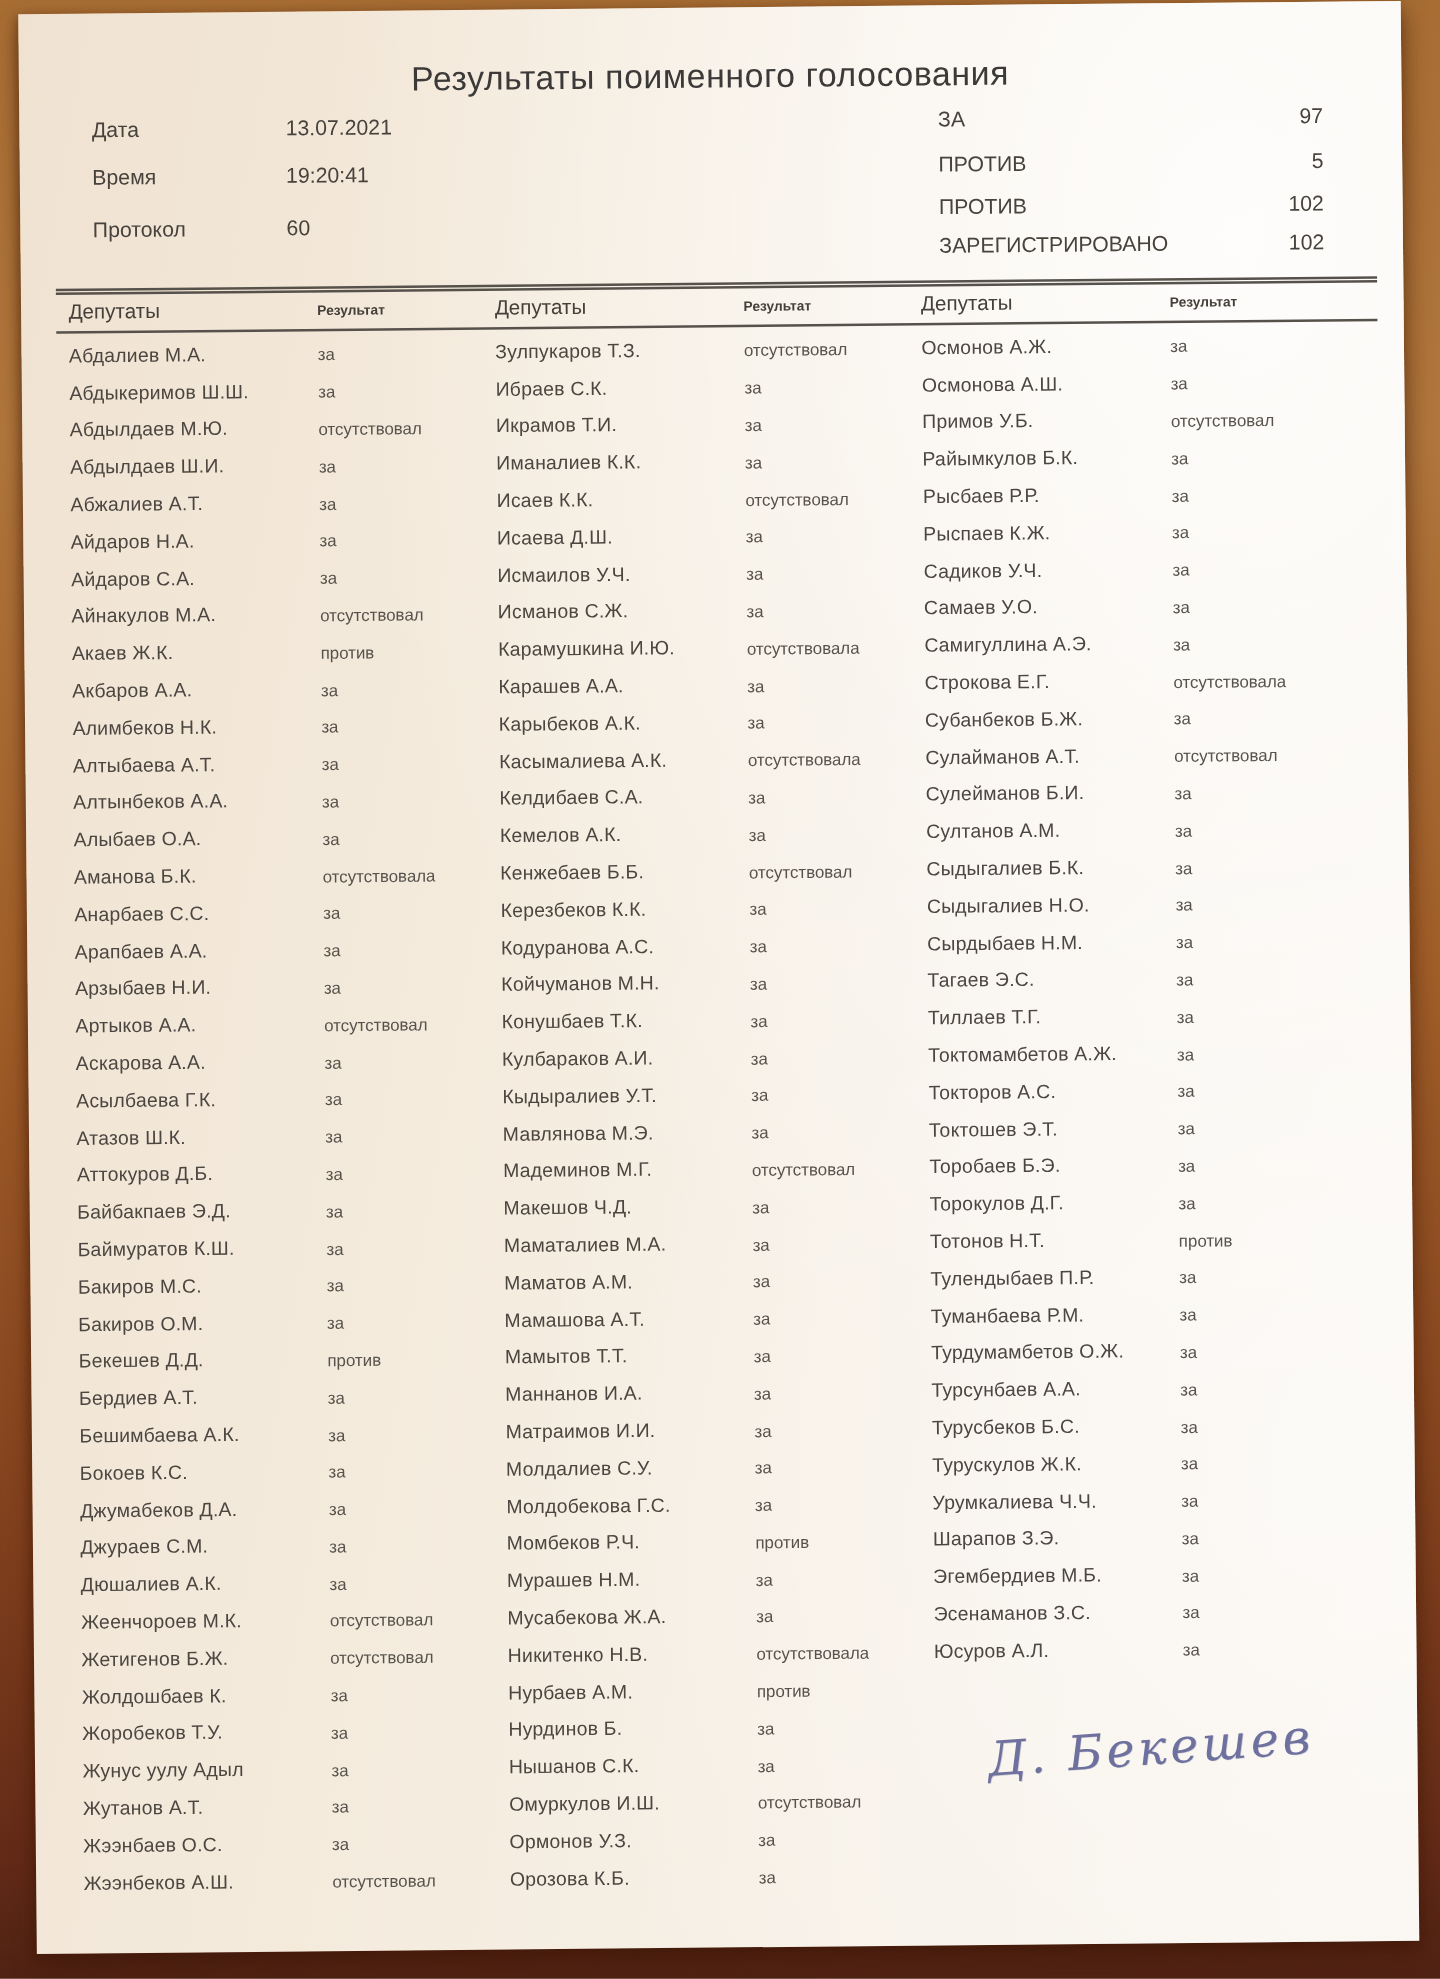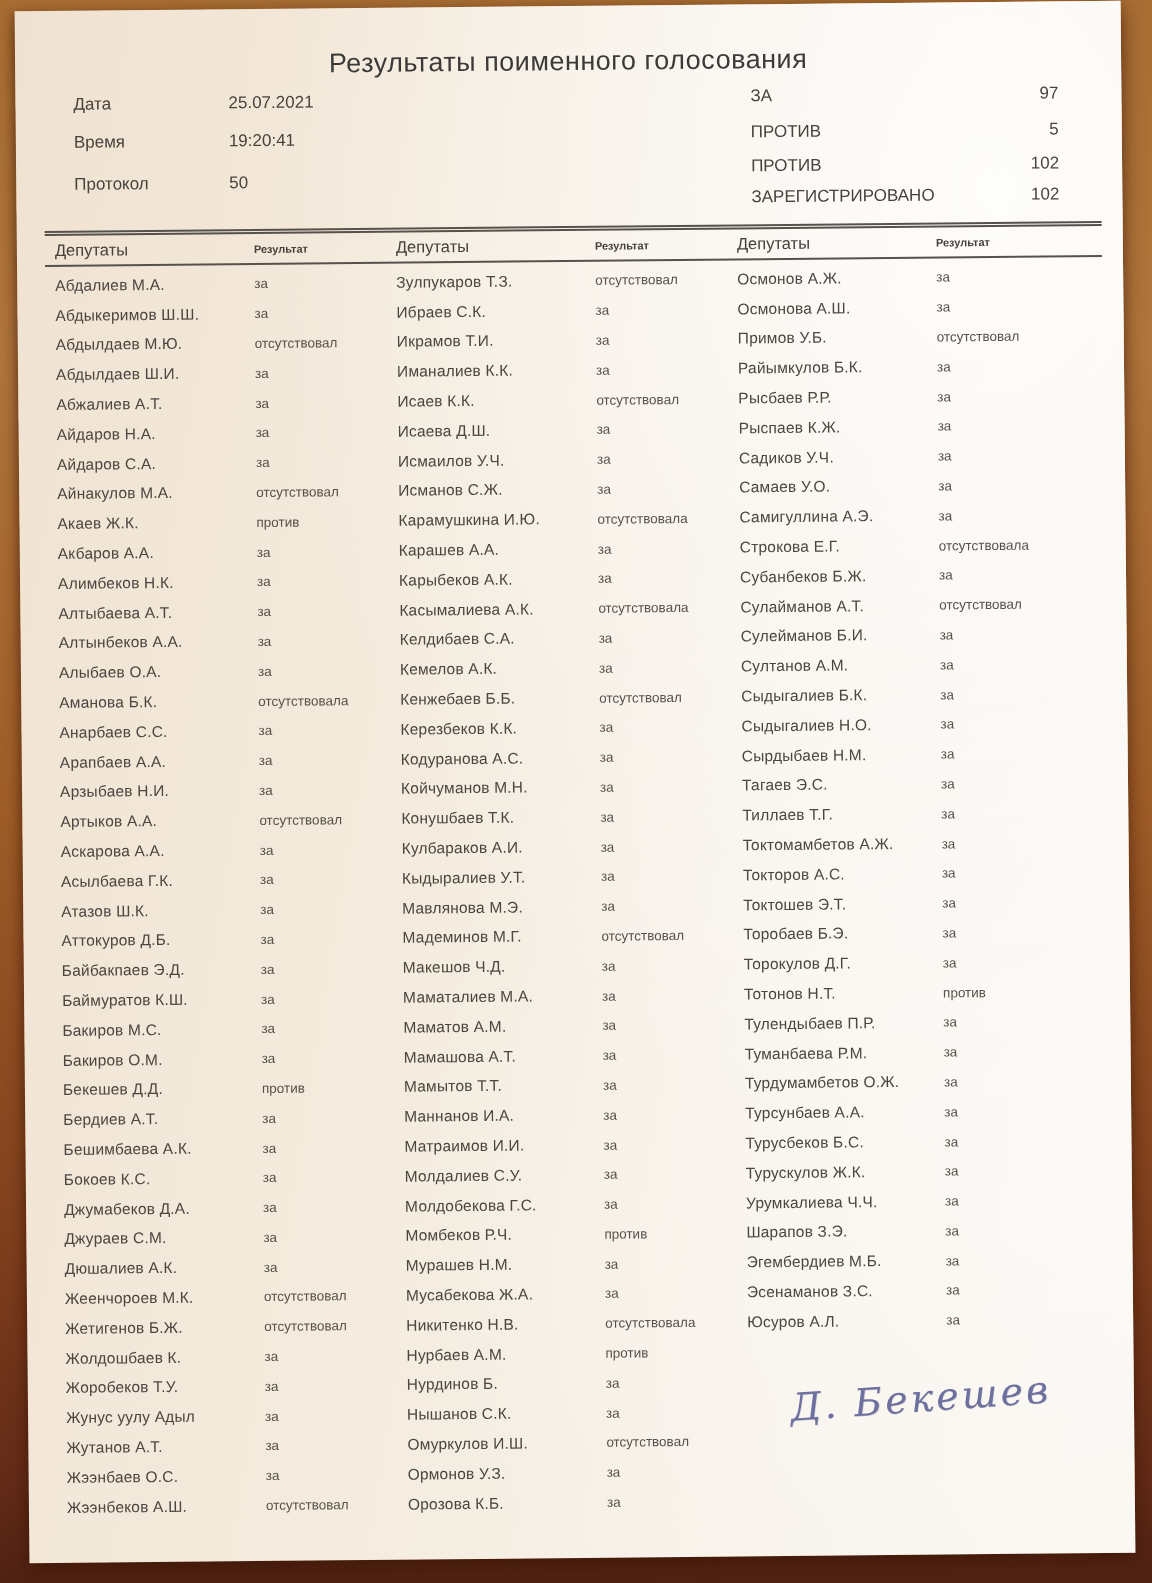--- a/index.html
+++ b/index.html
@@ -55,29 +55,29 @@
 </head>
 <body>
 
 <div class="paper">
 
   <h1 class="title">Результаты поименного голосования</h1>
 
   <div class="meta-left">
     <div class="mrow mrow-0">
       <span class="mlabel">Дата</span>
-      <span class="mvalue">25.07.2021</span>
+      <span class="mvalue">13.07.2021</span>
     </div>
     <div class="mrow mrow-1">
       <span class="mlabel">Время</span>
       <span class="mvalue">19:20:41</span>
     </div>
     <div class="mrow mrow-2">
       <span class="mlabel">Протокол</span>
-      <span class="mvalue">50</span>
+      <span class="mvalue">60</span>
     </div>
   </div>
 
   <div class="meta-right">
     <div class="mrow srow-0">
       <span>ЗА</span>
       <span>97</span>
     </div>
     <div class="mrow srow-1">
       <span>ПРОТИВ</span>

